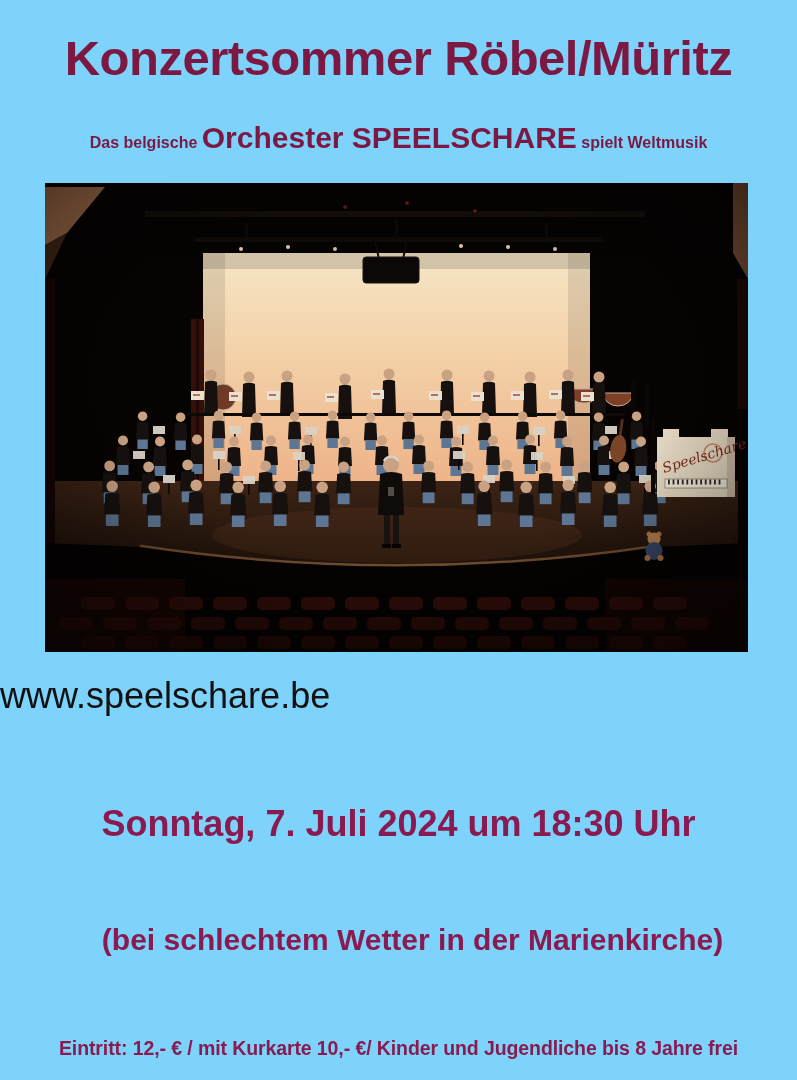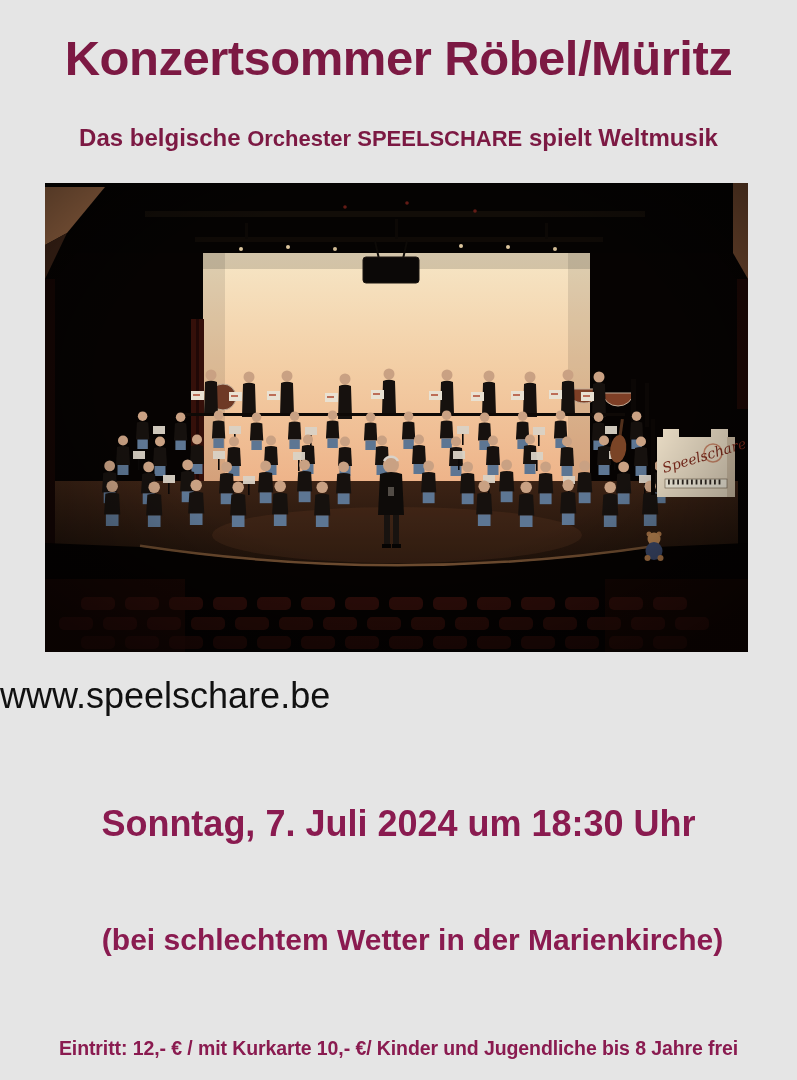--- a/index.html
+++ b/index.html
@@ -1,29 +1,29 @@
 <!DOCTYPE html>
 <html><head>
 <meta charset="utf-8">
 <style>
   html,body{margin:0;padding:0;background:#ffffff;}
   .poster{
-    position:relative;width:797px;height:1080px;background:#e5e5e5;
+    position:relative;width:797px;height:1080px;background:#7dd3fc;
     font-family:"Liberation Sans",sans-serif;overflow:hidden;
   }
   .title{
     position:absolute;top:33px;left:0;width:100%;margin:0;text-align:center;
     font-size:49px;line-height:50px;font-weight:bold;color:#7c1943;letter-spacing:-0.5px;
   }
   .subtitle{
     position:absolute;top:120px;left:0;width:100%;margin:0;text-align:center;
     line-height:36px;font-weight:bold;color:#7c1943;white-space:nowrap;
   }
-  .sub-small{font-size:24px;}
-  .sub-large{font-size:22px;}
+  .sub-small{font-size:16px;}
+  .sub-large{font-size:30px;}
   .photo{
     position:absolute;left:45px;top:183px;width:703px;height:469px;background:#050302;
   }
   .photo svg{display:block;}
   .url{
     position:absolute;top:676px;left:0;width:100%;margin:0;text-align:left;
     font-size:36px;line-height:40px;font-weight:400;color:#111111;
   }
   .line{
     position:absolute;left:0;width:100%;margin:0;text-align:center;

